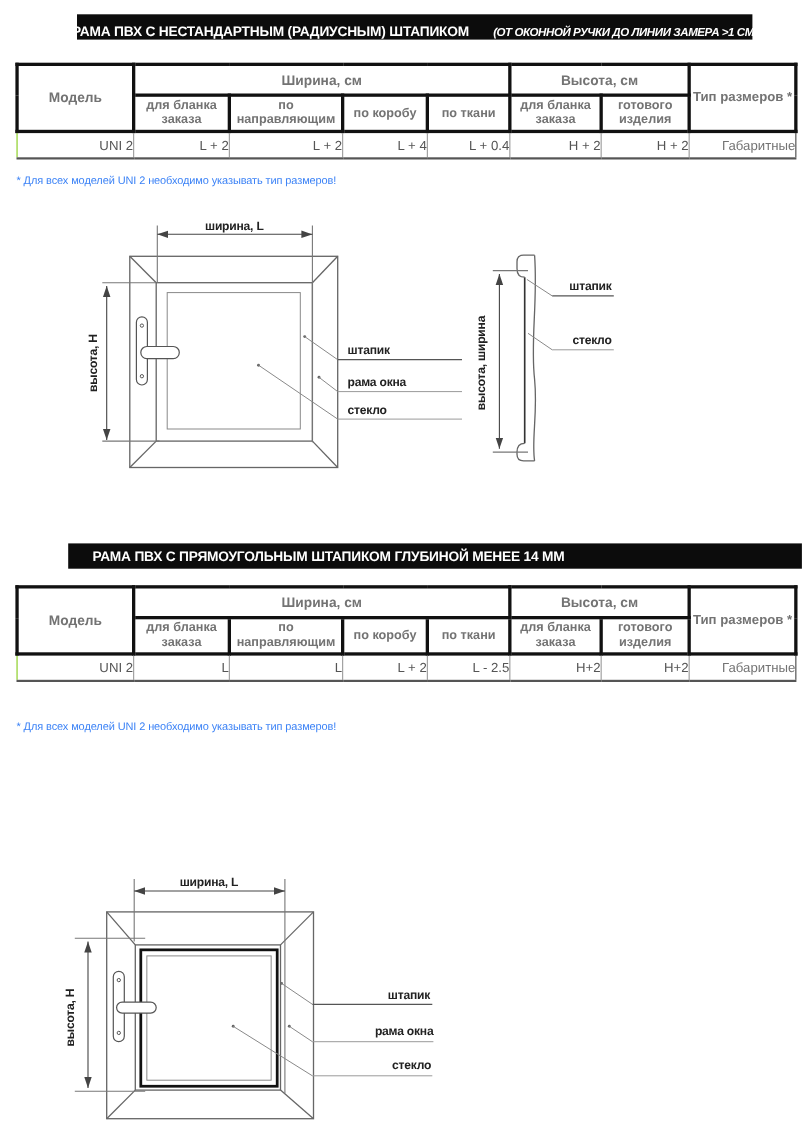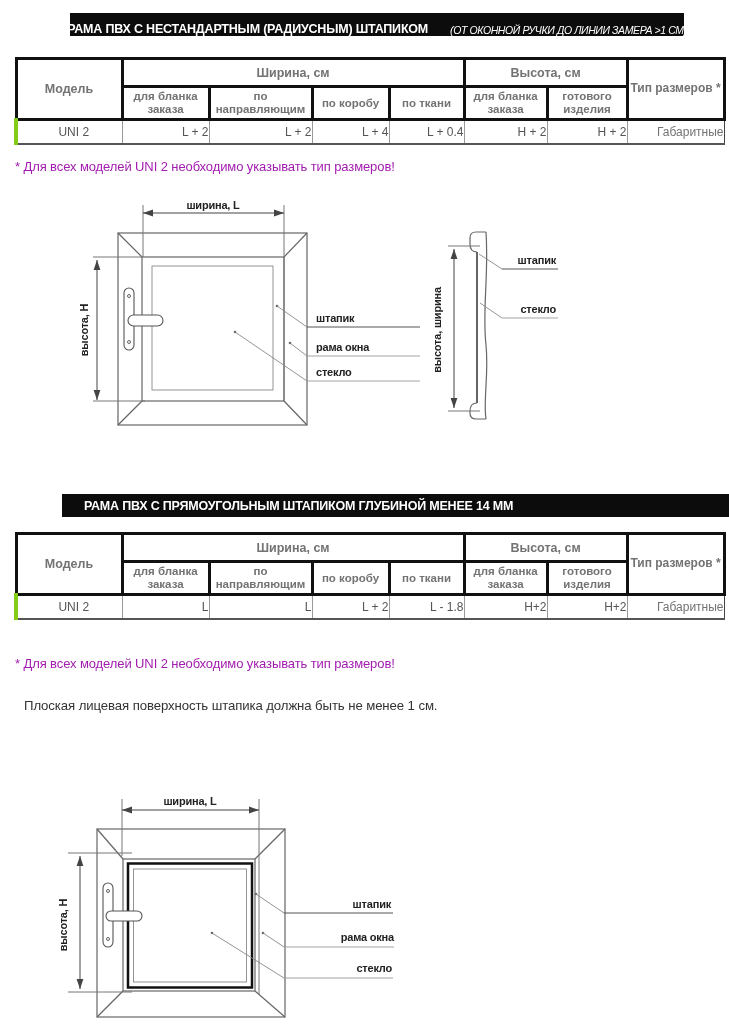--- a/index.html
+++ b/index.html
@@ -4,35 +4,35 @@
 <style>
   * { margin:0; padding:0; box-sizing:border-box; }
   body { background:#fff; font-family:"Liberation Sans", sans-serif; }
   .page { position:relative; width:729px; height:1024px; background:#fff; overflow:hidden; }
 
   .bar { position:absolute; background:#0c0c0c; color:#fff; height:23px;
          display:flex; align-items:center; letter-spacing:-0.2px; white-space:nowrap; }
   .bar1 { left:70px; top:13px; width:614px; justify-content:center;align-items:flex-end; }
   .bar2 { left:62px; top:494px; width:688px; padding-left:22px; }
   .bar .t { font-weight:bold; font-size:12.5px; }
-  .bar .st { font-style:italic; font-size:10.5px; font-weight:normal; margin-left:22px; letter-spacing:-0.4px; }
+  .bar .st { font-style:italic; font-size:10.5px; font-weight:bold; margin-left:22px; letter-spacing:-0.4px; }
 
   table.spec { position:absolute; left:14px; border-collapse:collapse; table-layout:fixed; width:708px; background:#fff; }
   .tbl1 { top:57px; } .tbl2 { top:532px; }
   table.spec th { border:3px solid #111; font-weight:bold; color:#737373; vertical-align:middle; text-align:center; line-height:1.12; }
   th.grp { font-size:12.5px; height:28px; }
   th.sub { font-size:11.5px; height:33px; padding:1px 2px; }
   th.model { font-size:12.5px; }
   th.typ { font-size:12px; }
   table.spec td { border-left:1px solid #999; border-right:1px solid #999; border-top:3px solid #111;
          border-bottom:2px solid #555; font-size:12px; color:#555; text-align:right; height:24px; }
-  table.spec td:first-child { text-align:center; padding-left:8px; border-left:4px solid #84cc16;margin-top:18px; }
+  table.spec td:first-child { text-align:right; padding-left:8px; border-left:1px solid #84cc16;margin-top:18px; }
   table.spec td:last-child { border-right:1px solid #444; color:#737373; }
 
-  .note { position:absolute; left:15px; font-size:13px; color:#a21caf; letter-spacing:-0.1px; }
+  .note { position:absolute; left:15px; font-size:10px; color:#3b82f6; letter-spacing:-0.1px; }
   .note1 { top:159px; } .note2 { top:656px; }
 
   .para { position:absolute; left:24px; top:696px; width:640px; font-size:13.2px; color:#333;
           line-height:1.5; letter-spacing:-0.1px; }
 
   svg text { font-family:"Liberation Sans", sans-serif; }
   .dl { font-weight:bold; font-size:11px; fill:#222; letter-spacing:-0.2px; }
   .thin { stroke:#777; stroke-width:1; fill:none; }
   .frame { stroke:#666; stroke-width:1.2; fill:none; }
   .glassln { stroke:#888; stroke-width:0.9; fill:none; }
@@ -201,32 +201,31 @@
       <th class="sub">по коробу</th>
       <th class="sub">по ткани</th>
       <th class="sub">для бланка заказа</th>
       <th class="sub">готового изделия</th>
     </tr>
     <tr>
       <td>UNI 2</td>
       <td>L</td>
       <td>L</td>
       <td>L + 2</td>
-      <td>L - 1.8</td>
+      <td>L - 2.5</td>
       <td>H+2</td>
       <td>H+2</td>
       <td>Габаритные</td>
     </tr>
   </tbody>
     </table>
 
   <div class="note note2">* Для всех моделей UNI 2  необходимо указывать тип размеров!</div>
 
   <div class="para">
-    <div>Плоская лицевая поверхность штапика должна быть не менее 1 см.</div>
   </div>
 
   <svg style="position:absolute; left:50px; top:783px;" width="420" height="241" viewBox="50 783 420 241">
     <defs>
       <marker id="ah2" viewBox="0 0 10 8" refX="10" refY="4" markerWidth="10" markerHeight="8" markerUnits="userSpaceOnUse" orient="auto-start-reverse">
         <path d="M0,0.6 L10,4 L0,7.4 z" fill="#444"></path>
       </marker>
     </defs>
 
     <g>

